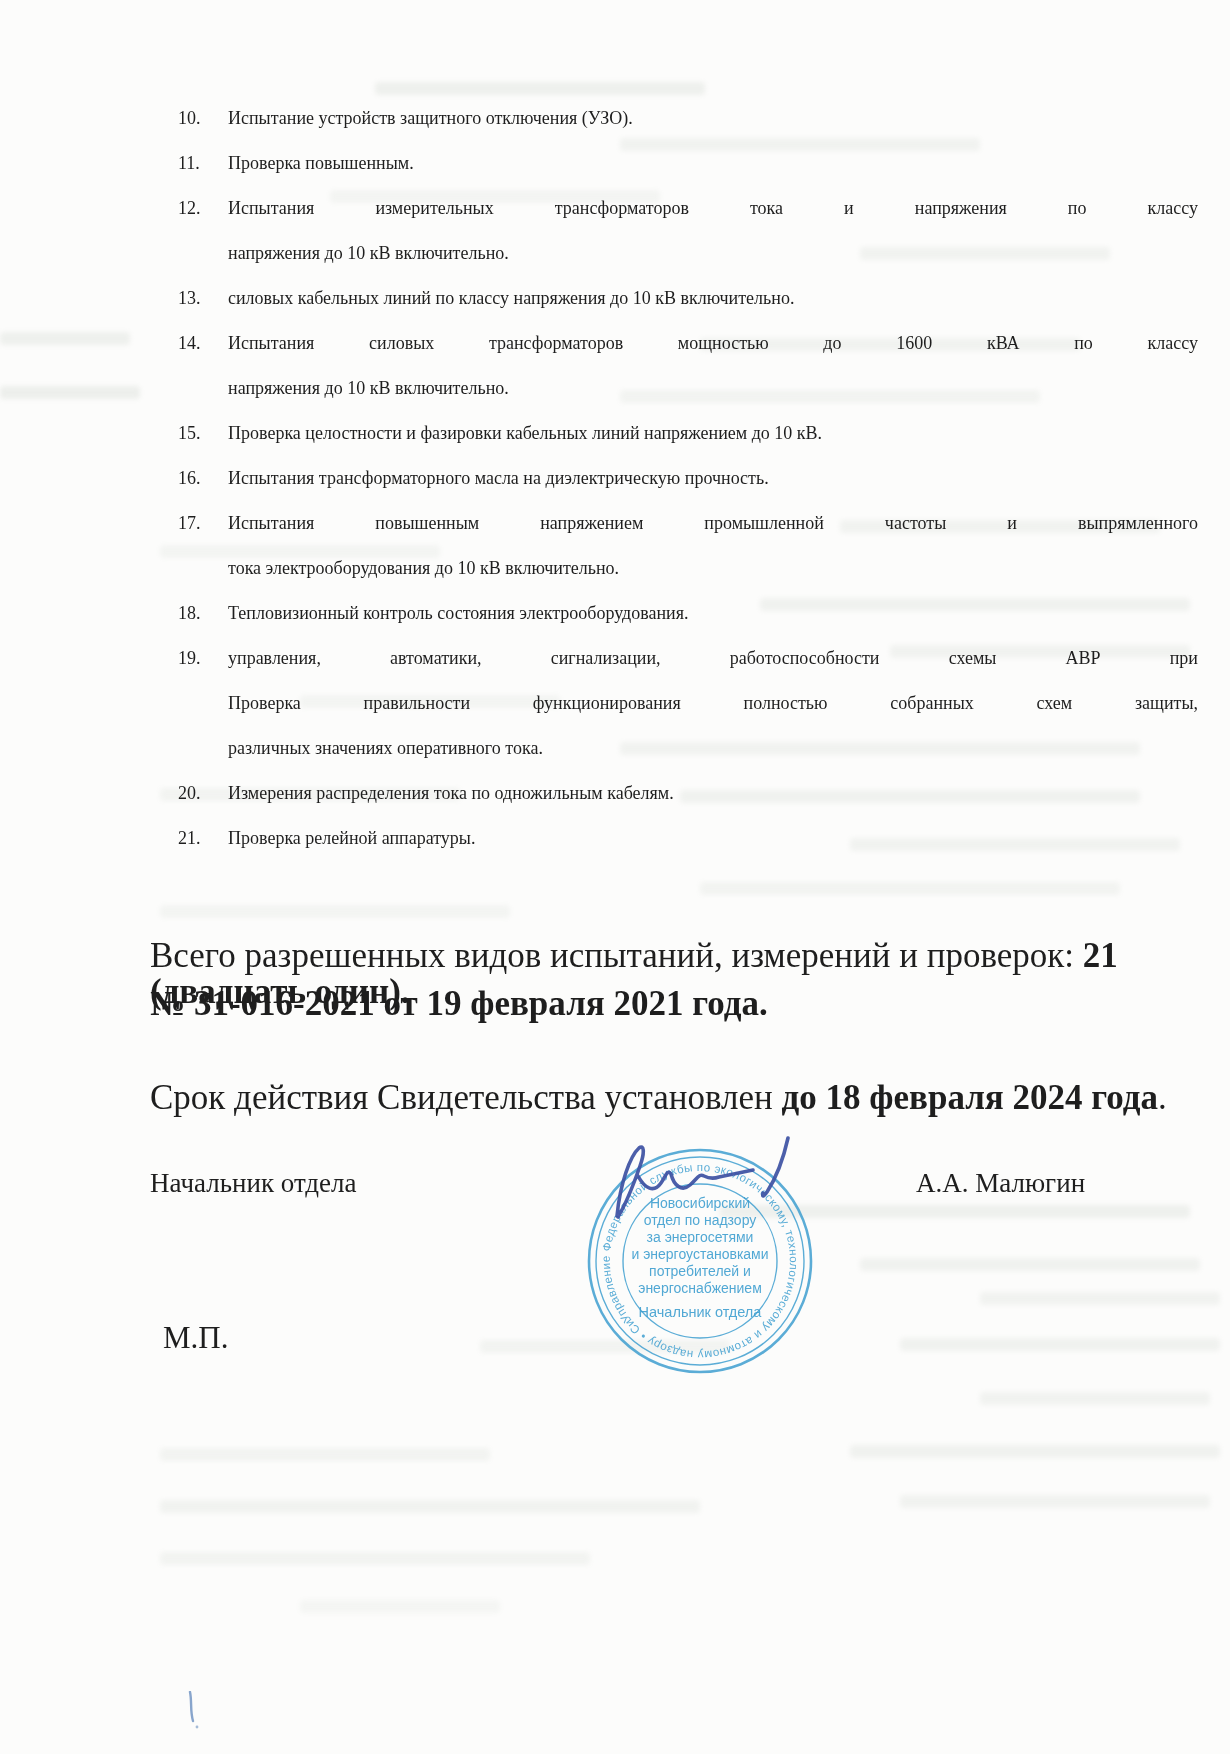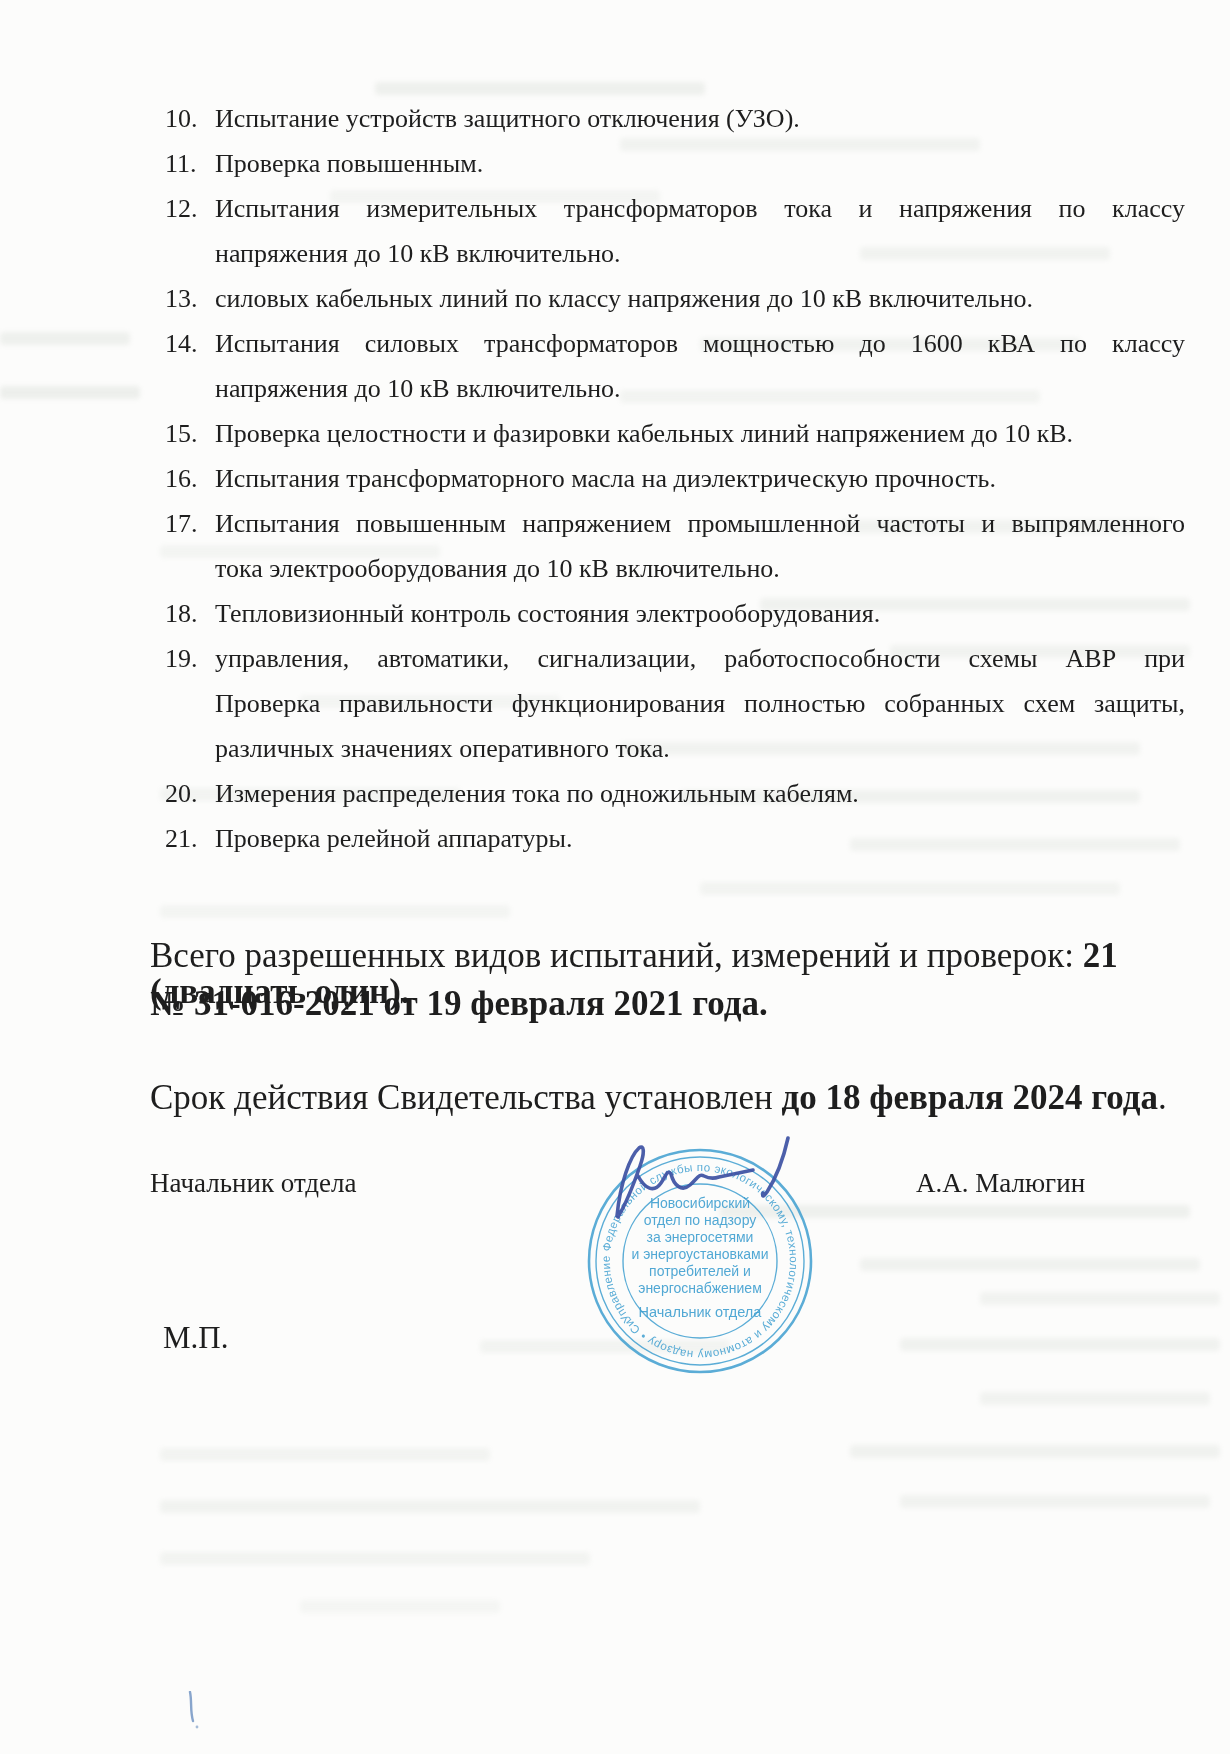--- a/index.html
+++ b/index.html
@@ -7,22 +7,22 @@
     width:1230px;height:1754px;
     background:#fcfcfb;
     position:relative;
     overflow:hidden;
     font-family:"Liberation Serif", serif;
     color:#1e1e1e;
   }
   .page{position:absolute;inset:0;}
   
   .list{
-    position:absolute;left:165px;top:96px;width:1020px;
-    font-size:26px;line-height:45px;
+    position:absolute;left:178px;top:96px;width:1020px;
+    font-size:18px;line-height:45px;
   }
   .item{position:relative;padding-left:50px;}
   .num{position:absolute;left:0;top:0;}
   .jline{text-align:justify;text-align-last:justify;}
   .lline{text-align:left;}
   
   .para{position:absolute;left:150px;width:1040px;font-size:35px;line-height:36px;}
   .b{font-weight:bold;}
   
   .sig-label{position:absolute;left:150px;top:1168px;font-size:27px;}

